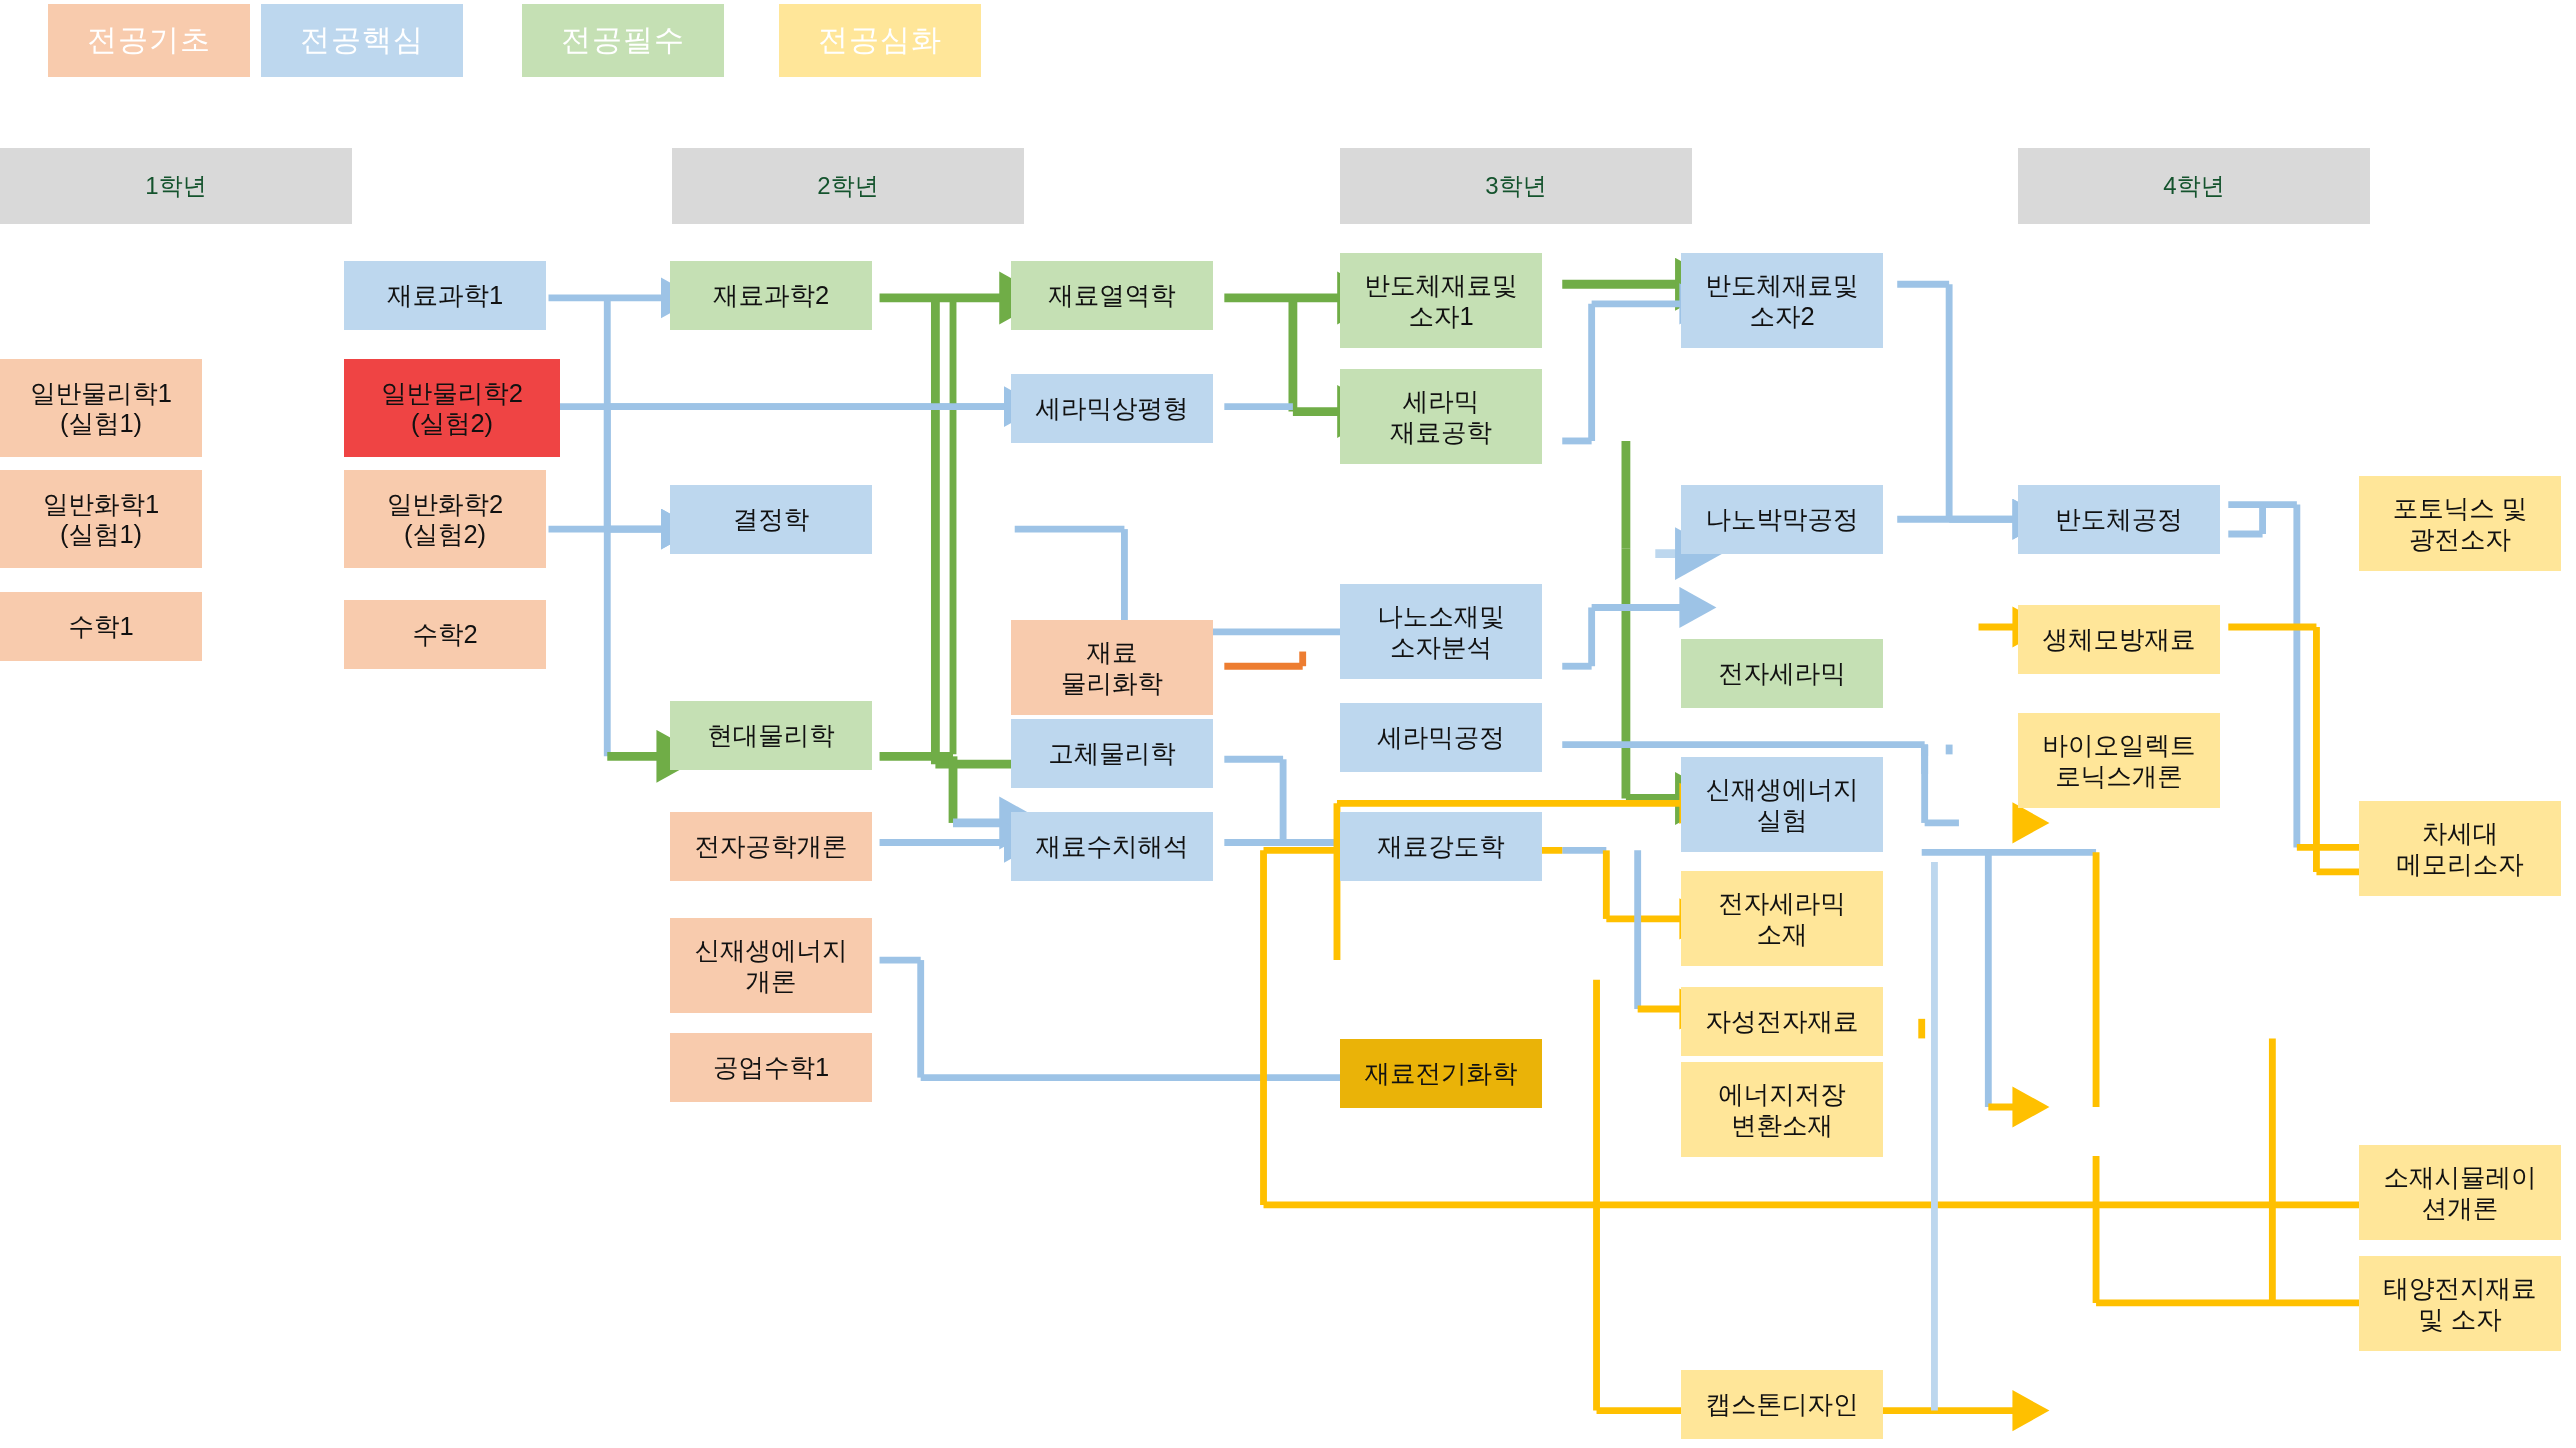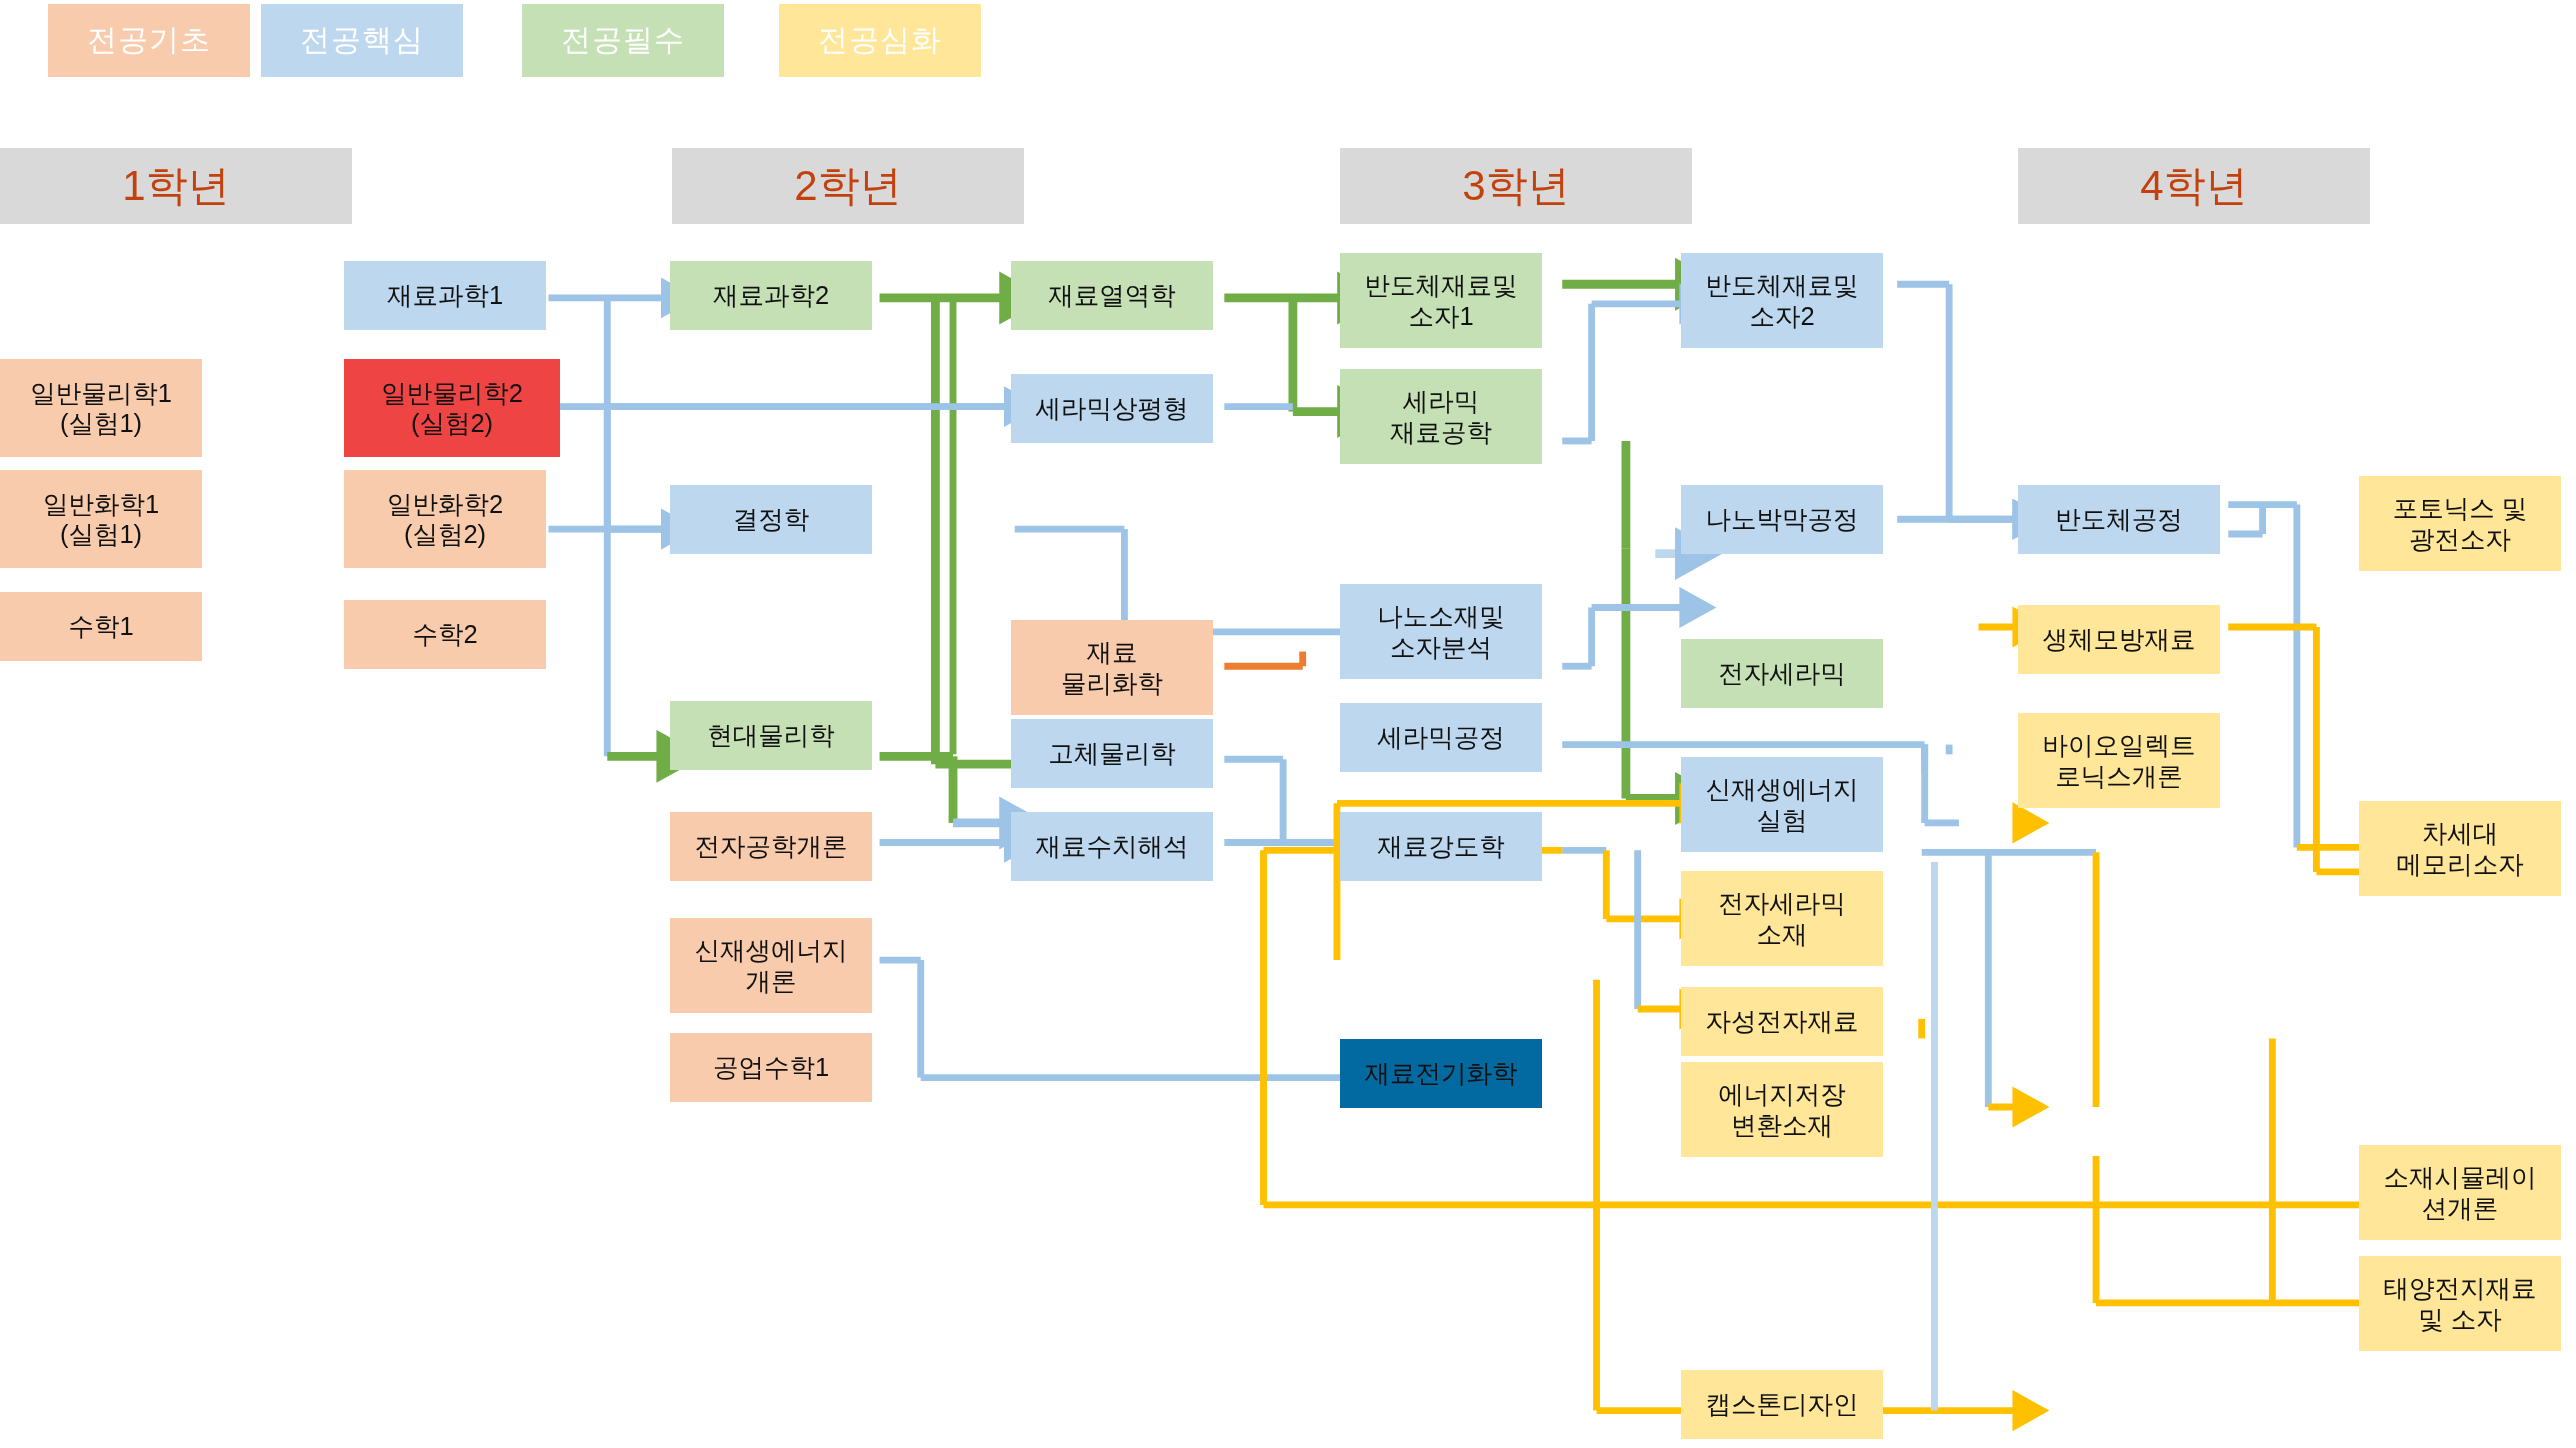--- a/index.html
+++ b/index.html
@@ -4,21 +4,21 @@
 <style>
   html,body{margin:0;padding:0;background:#ffffff;}
   body{font-family:"Liberation Sans","DejaVu Sans",sans-serif;}
   #stage{position:relative;width:2576px;height:1449px;overflow:hidden;background:#fff;}
   .legend-chip{
     position:absolute;display:flex;align-items:center;justify-content:center;
     color:#ffffff;font-size:30px;letter-spacing:1px;
   }
   .yearhdr{
     position:absolute;background:#D9D9D9;display:flex;align-items:center;
-    justify-content:center;color:#c2410c;font-size:42px;
+    justify-content:center;color:#14532d;font-size:24px;
   }
   .node{
     position:absolute;display:flex;align-items:center;justify-content:center;
     text-align:center;color:#111;font-size:25.5px;line-height:1.18;
     box-sizing:border-box;padding:2px 3.9px;
   }
   .node span{display:block;}
   #wires{position:absolute;left:0;top:0;width:2576px;height:1449px;pointer-events:none;}
 </style>
 </head>
@@ -349,21 +349,21 @@
       <div class="node" style="left: 1340px; top: 703px; width: 202px; height: 69px; background: rgb(189, 215, 238);">
         <div>
           <span>세라믹공정</span>
         </div>
       </div>
       <div class="node" style="left: 1340px; top: 812px; width: 202px; height: 69px; background: rgb(189, 215, 238);">
         <div>
           <span>재료강도학</span>
         </div>
       </div>
-      <div class="node" style="left: 1340px; top: 1039px; width: 202px; height: 69px; background: #0369a1;">
+      <div class="node" style="left: 1340px; top: 1039px; width: 202px; height: 69px; background: #eab308;">
         <div>
           <span>재료전기화학</span>
         </div>
       </div>
       <div class="node" style="left: 1681px; top: 253px; width: 202px; height: 95px; background: rgb(189, 215, 238);">
         <div>
           <span>반도체재료및</span>
           <span>소자2</span>
         </div>
       </div>

